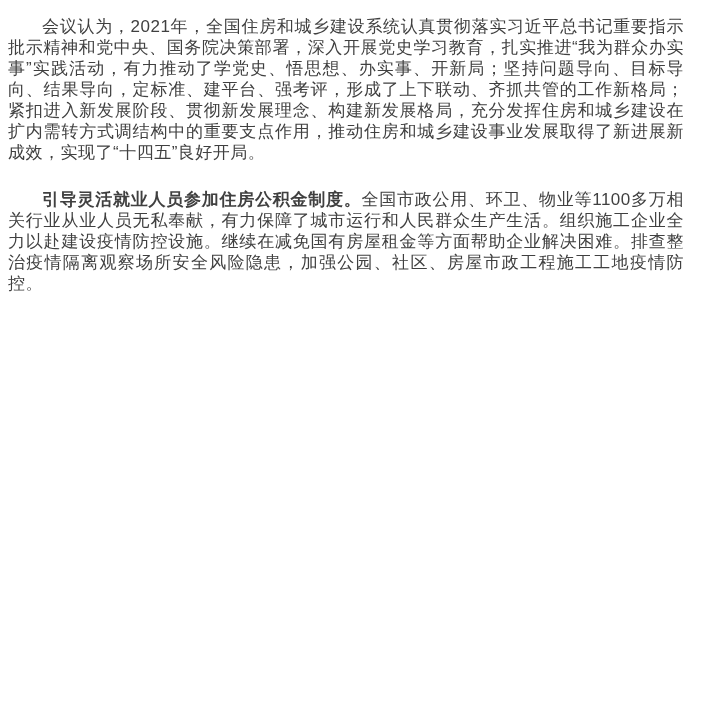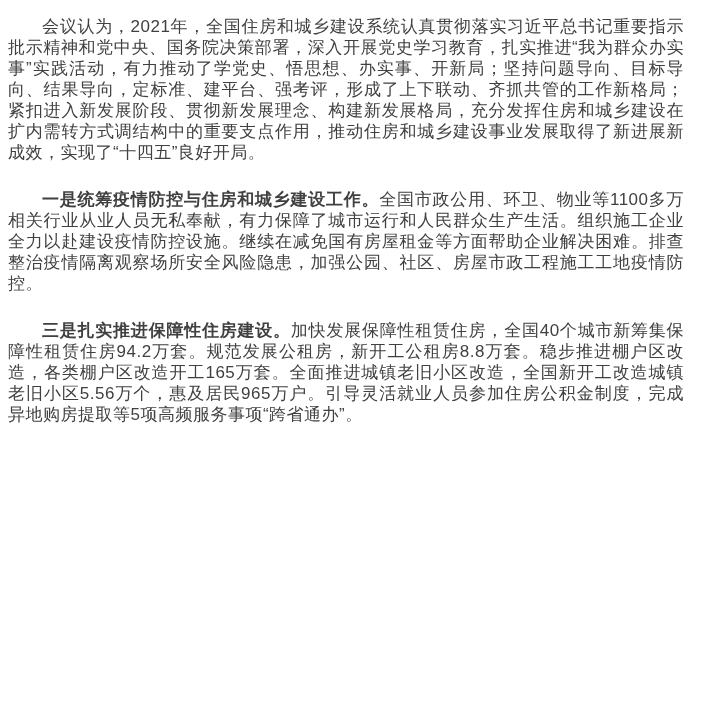--- a/index.html
+++ b/index.html
@@ -31,18 +31,17 @@
     font-weight: bold;
   }
 </style>
 </head>
 <body>
 
 <div class="doc">
 
   <p class="para"><span class="lead"></span><span>会议认为，2021年，全国住房和城乡建设系统认真贯彻落实习近平总书记重要指示批示精神和党中央、国务院决策部署，深入开展党史学习教育，扎实推进“我为群众办实事”实践活动，有力推动了学党史、悟思想、办实事、开新局；坚持问题导向、目标导向、结果导向，定标准、建平台、强考评，形成了上下联动、齐抓共管的工作新格局；紧扣进入新发展阶段、贯彻新发展理念、构建新发展格局，充分发挥住房和城乡建设在扩内需转方式调结构中的重要支点作用，推动住房和城乡建设事业发展取得了新进展新成效，实现了“十四五”良好开局。</span></p>
 
-  <p class="para"><span class="lead">一是统筹疫情防控与住房和城乡建设工作。</span><span>全国市政公用、环卫、物业等1100多万相关行业从业人员无私奉献，有力保障了城市运行和人民群众生产生活。组织施工企业全力以赴建设疫情防控设施。继续在减免国有房屋租金等方面帮助企业解决困难。排查整治疫情隔离观察场所安全风险隐患，加强公园、社区、房屋市政工程施工工地疫情防控。</span></p>
+  <p class="para"><span class="lead">引导灵活就业人员参加住房公积金制度。</span><span>全国市政公用、环卫、物业等1100多万相关行业从业人员无私奉献，有力保障了城市运行和人民群众生产生活。组织施工企业全力以赴建设疫情防控设施。继续在减免国有房屋租金等方面帮助企业解决困难。排查整治疫情隔离观察场所安全风险隐患，加强公园、社区、房屋市政工程施工工地疫情防控。</span></p>
 
 
-  <p class="para"><span class="lead">三是扎实推进保障性住房建设。</span><span>加快发展保障性租赁住房，全国40个城市新筹集保障性租赁住房94.2万套。规范发展公租房，新开工公租房8.8万套。稳步推进棚户区改造，各类棚户区改造开工165万套。全面推进城镇老旧小区改造，全国新开工改造城镇老旧小区5.56万个，惠及居民965万户。引导灵活就业人员参加住房公积金制度，完成异地购房提取等5项高频服务事项“跨省通办”。</span></p>
 
 </div>
 
 </body></html>

